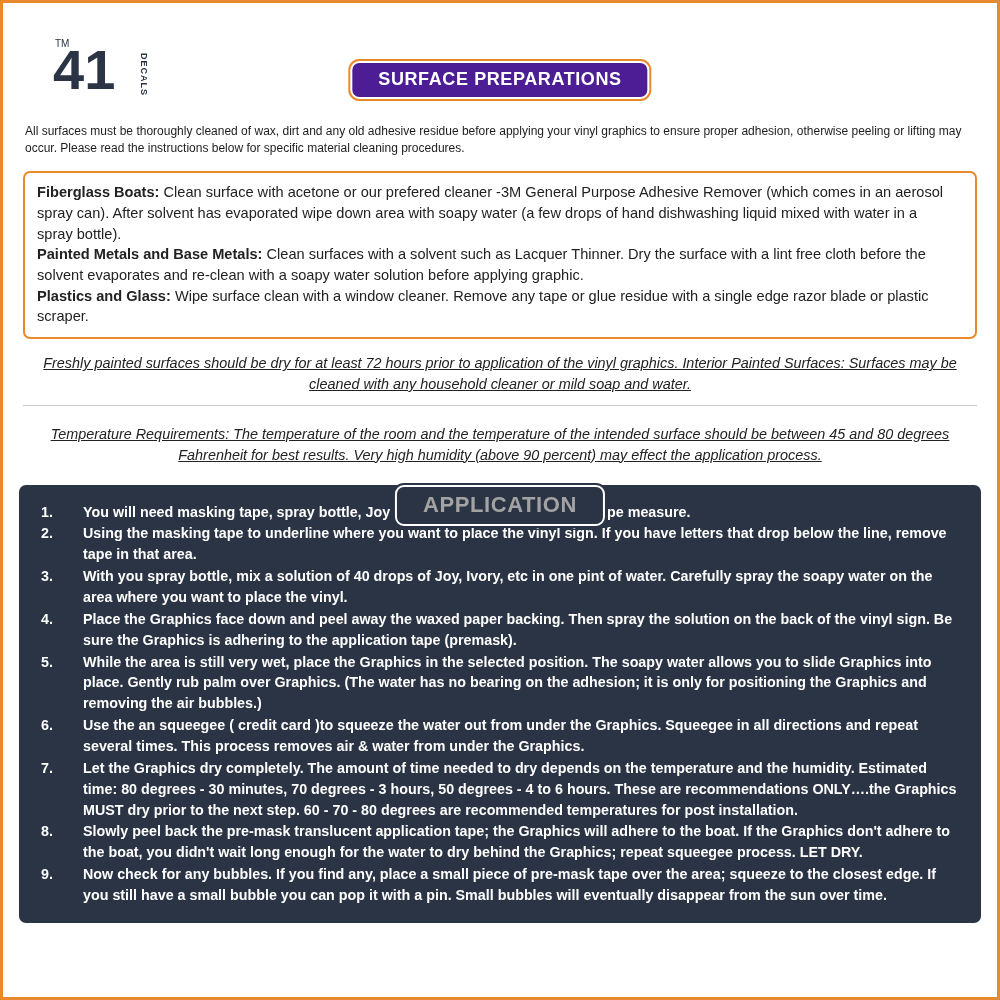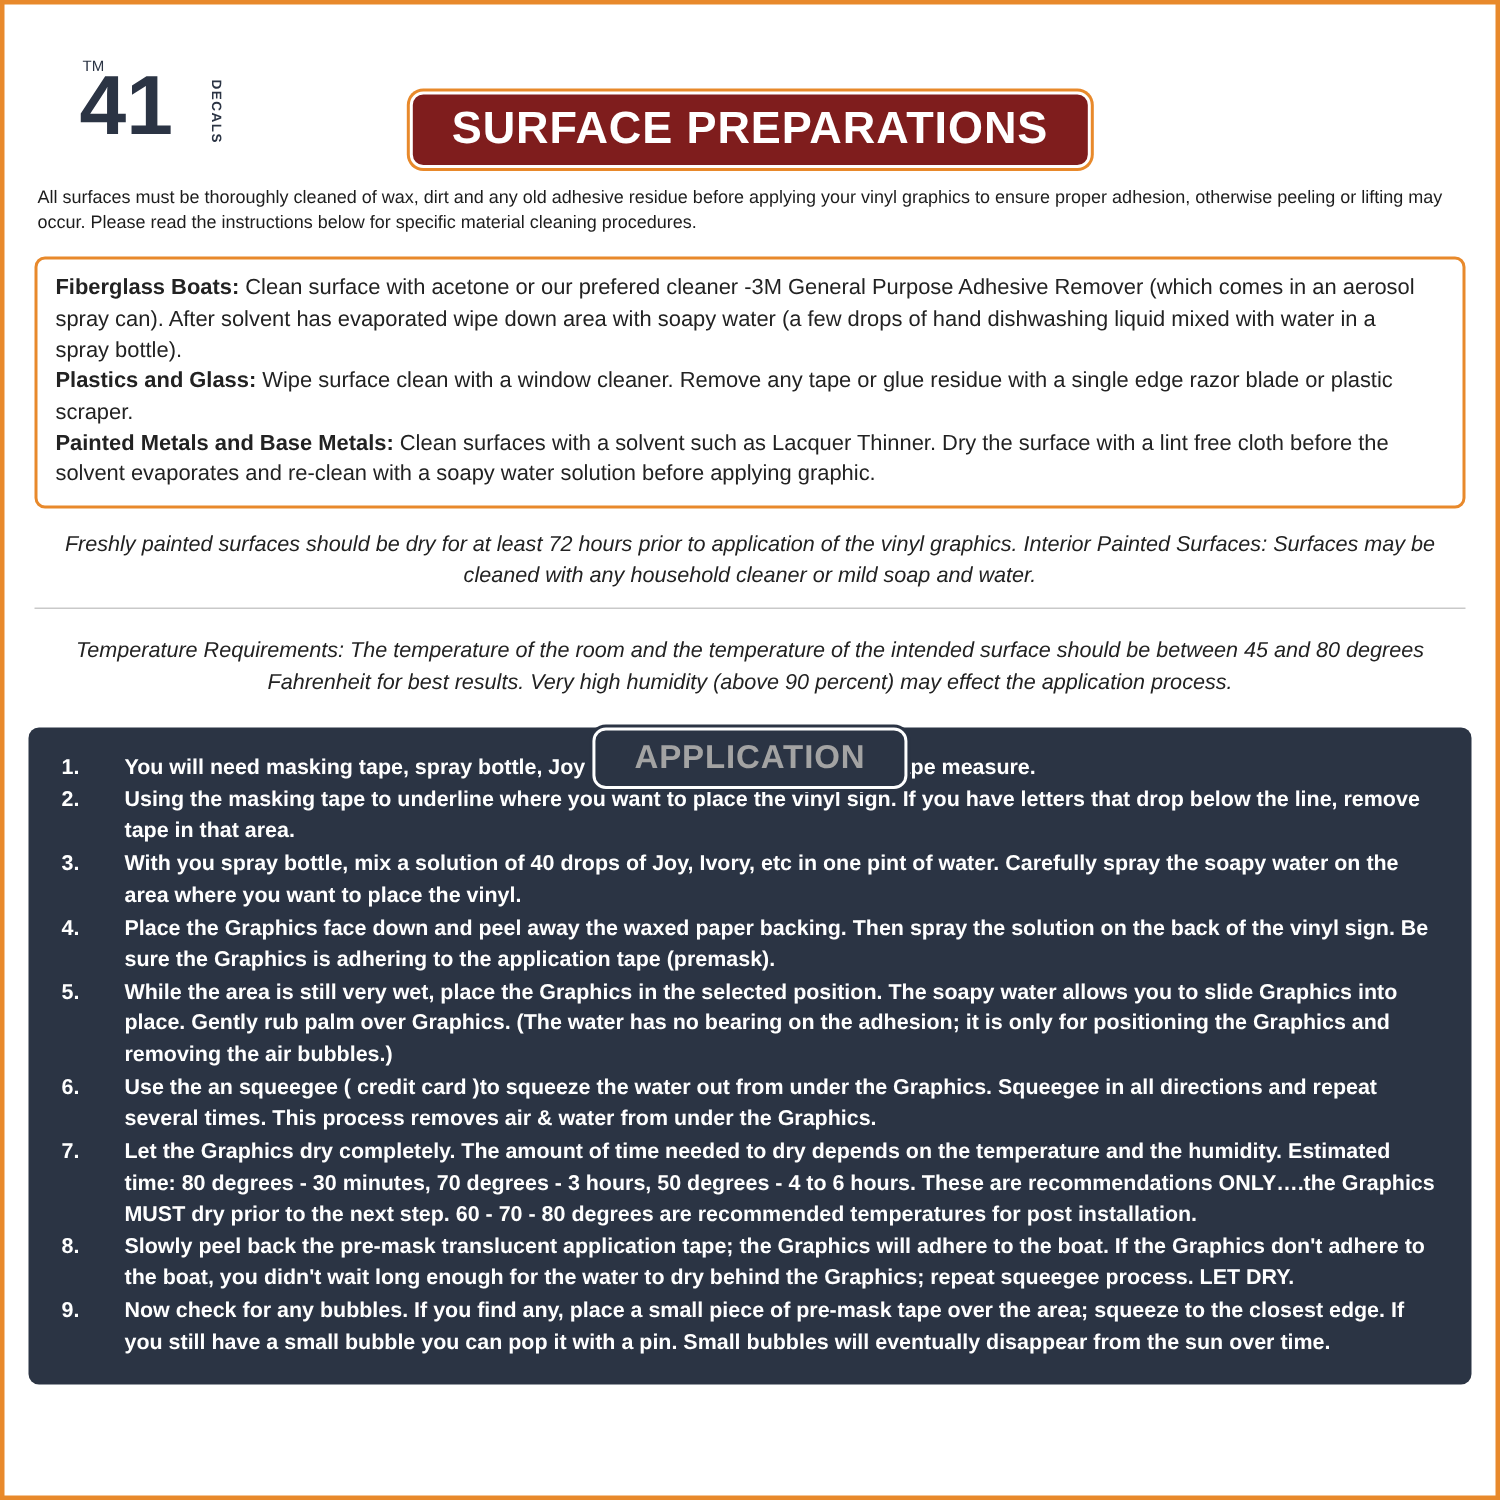--- a/index.html
+++ b/index.html
@@ -42,27 +42,27 @@
     width: 140px;
     height: 62px;
   }
   .logo svg { display: block; }
 
   .title-banner {
     position: absolute;
     left: 50%;
     transform: translateX(-50%);
     top: 44px;
-    background: #7f1d1d;
+    background: #4c1d95;
     border: 2px solid #ffffff;
     border-radius: 9px;
     box-shadow: 0 0 0 2px #e8892b;
     padding: 6px 26px 7px 26px;
     color: #ffffff;
-    font-size: 30px;
+    font-size: 18px;
     font-weight: bold;
     letter-spacing: 0.6px;
     white-space: nowrap;
   }
 
   
   .intro {
     margin: 18px 6px 0 6px;
     font-size: 12px;
     line-height: 1.42;
@@ -84,20 +84,21 @@
   }
   .materials-box b { font-weight: bold; }
 
   
   .note {
     margin: 14px 18px 0 18px;
     font-size: 14.4px;
     line-height: 1.45;
     font-style: italic;
     text-align: center;
+    text-decoration: underline;
   }
   .note.second { margin-top: 18px; }
 
   .divider {
     margin: 10px 4px 0 4px;
     height: 1px;
     background: #c9c9c9;
   }
 
   
@@ -164,25 +165,25 @@
       <div class="title-banner">SURFACE PREPARATIONS</div>
     </div>
 
     <div class="intro">All surfaces must be thoroughly cleaned of wax, dirt and any old adhesive residue before applying your vinyl graphics to ensure proper adhesion, otherwise peeling or lifting may occur. Please read the instructions below for specific material cleaning procedures.</div>
 
     <div class="materials-box">
       <p>
         <b>Fiberglass Boats:</b><span> Clean surface with acetone or our prefered cleaner -3M General Purpose Adhesive Remover (which comes in an aerosol spray can). After solvent has evaporated wipe down area with soapy water (a few drops of hand dishwashing liquid mixed with water in a spray bottle).</span>
       </p>
       <p>
+        <b>Painted Metals and Base Metals:</b><span> Clean surfaces with a solvent such as Lacquer Thinner. Dry the surface with a lint free cloth before the solvent evaporates and re-clean with a soapy water solution before applying graphic.</span>
+      </p>
+      <p>
         <b>Plastics and Glass:</b><span> Wipe surface clean with a window cleaner. Remove any tape or glue residue with a single edge razor blade or plastic scraper.</span>
       </p>
-      <p>
-        <b>Painted Metals and Base Metals:</b><span> Clean surfaces with a solvent such as Lacquer Thinner. Dry the surface with a lint free cloth before the solvent evaporates and re-clean with a soapy water solution before applying graphic.</span>
-      </p>
     </div>
 
     <div class="note">Freshly painted surfaces should be dry for at least 72 hours prior to application of the vinyl graphics. Interior Painted Surfaces: Surfaces may be cleaned with any household cleaner or mild soap and water.</div>
 
     <div class="divider"></div>
 
     <div class="note second">Temperature Requirements: The temperature of the room and the temperature of the intended surface should be between 45 and 80 degrees Fahrenheit for best results. Very high humidity (above 90 percent) may effect the application process.</div>
 
     <div class="app-wrap">
       <div class="app-banner">APPLICATION</div>

